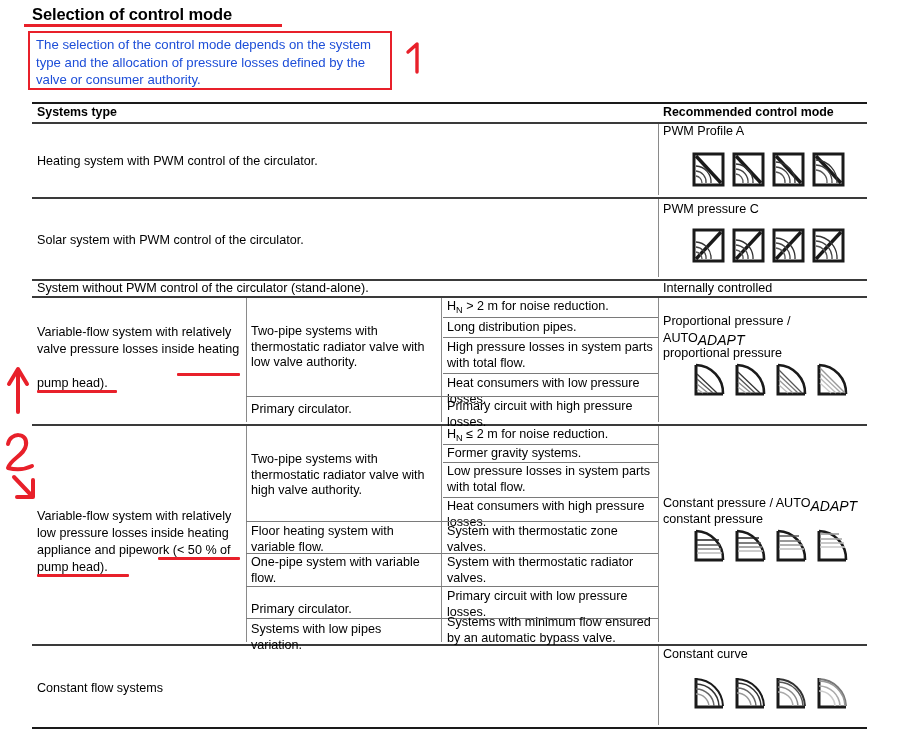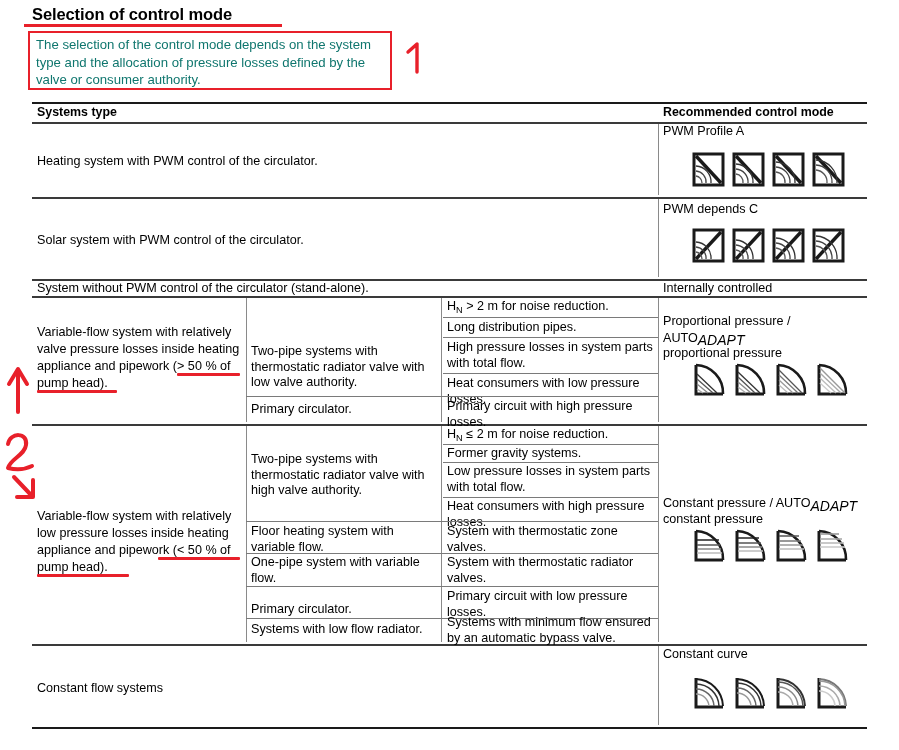--- a/index.html
+++ b/index.html
@@ -50,21 +50,21 @@
     box-sizing: border-box;
     background: #ffffff;
   }
   #intro-text {
     position: absolute;
     left: 6px;
     top: 3px;
     width: 350px;
     font-size: 13.2px;
     line-height: 17.6px;
-    color: #0f766e;
+    color: #1d4ed8;
   }
   #annot-one {
     position: absolute;
     left: 404px;
     top: 41px;
     width: 30px;
     height: 34px;
   }
 
   
@@ -203,21 +203,21 @@
   <svg width="33" height="35" viewBox="0 0 33 35">
     <rect x="2" y="2" width="29" height="31" fill="none" stroke="#1a1a1a" stroke-width="3"></rect>
     <line x1="4" y1="4" x2="29" y2="31" stroke="#1a1a1a" stroke-width="3.4"></line>
     <path d="M4 8 A22 22 0 0 1 25 31" fill="none" stroke="#333" stroke-width="1.3"></path>
     <path d="M4 13 A17 17 0 0 1 20 31" fill="none" stroke="#444" stroke-width="1.3"></path>
     <path d="M4 18 A12 12 0 0 1 15 31" fill="none" stroke="#555" stroke-width="1.3"></path>
   </svg>
 </div>
 
 <div class="cell" style="left:37px; top:233px; width:600px;">Solar system with PWM control of the circulator.</div>
-<div class="cell mode-label" style="left:663px; top:202px;">PWM depends C</div>
+<div class="cell mode-label" style="left:663px; top:202px;">PWM pressure C</div>
 
 <div class="icon-row" style="left:692px; top:228px;">
   <svg width="33" height="35" viewBox="0 0 33 35">
     <rect x="2" y="2" width="29" height="31" fill="none" stroke="#1a1a1a" stroke-width="3"></rect>
     <line x1="4" y1="31" x2="29" y2="4" stroke="#1a1a1a" stroke-width="3.4"></line>
     <path d="M4 14 A16 16 0 0 1 19 31" fill="none" stroke="#333" stroke-width="1.3"></path>
     <path d="M4 19 A11 11 0 0 1 14 31" fill="none" stroke="#444" stroke-width="1.3"></path>
     <path d="M4 24 A7 7 0 0 1 10 31" fill="none" stroke="#555" stroke-width="1.3"></path>
   </svg>
   <svg width="33" height="35" viewBox="0 0 33 35">
@@ -242,32 +242,32 @@
     <path d="M4 18 A12 12 0 0 1 15 31" fill="none" stroke="#555" stroke-width="1.3"></path>
   </svg>
 </div>
 
 <div class="cell" style="left:37px; top:281px; width:600px;">System without PWM control of the circulator (stand-alone).</div>
 <div class="cell mode-label" style="left:663px; top:281px;">Internally controlled</div>
 
 <div class="cell" style="left:37px; top:324px; width:205px; line-height:17px;">
   <span>Variable-flow system with relatively</span><br>
   <span>valve pressure losses inside heating</span><br>
-  <span>appliance and pipework (&gt; 50 % of</span><br>
+  <br>
   <span>pump head).</span>
 </div>
 <div class="red-underline" style="left:177px; top:373px; width:63px;"></div>
 <div class="red-underline" style="left:37px; top:390px; width:80px;"></div>
 
 <svg class="annot-svg" style="left:4px; top:362px;" width="28" height="52" viewBox="0 0 28 52">
   <path d="M14 50 L14 12" fill="none" stroke="#e8202a" stroke-width="4" stroke-linecap="round"></path>
   <path d="M5 22 L14 7 L23 22" fill="none" stroke="#e8202a" stroke-width="4" stroke-linecap="round" stroke-linejoin="round"></path>
 </svg>
 
-<div class="cell" style="left:251px; top:324px; width:184px;margin-top:20px;">Two-pipe systems with thermostatic radiator valve with low valve authority.</div>
+<div class="cell" style="left:251px; top:324px; width:184px;">Two-pipe systems with thermostatic radiator valve with low valve authority.</div>
 <div class="cell" style="left:251px; top:402px; width:184px;">Primary circulator.</div>
 <div class="hrule thin" style="left:246px; top:396px; width:212px;"></div>
 
 <div class="cell" style="left:447px; top:299px; width:210px;">
   <span>H</span><sub>N</sub><span> &gt; 2 m for noise reduction.</span>
 </div>
 <div class="hrule thin" style="left:443px; top:317px; width:215px;"></div>
 <div class="cell" style="left:447px; top:320px; width:210px;">Long distribution pipes.</div>
 <div class="hrule thin" style="left:443px; top:337px; width:215px;"></div>
 <div class="cell" style="left:447px; top:340px; width:210px;">High pressure losses in system parts with total flow.</div>
@@ -332,21 +332,21 @@
 </svg>
 
 <div class="cell" style="left:251px; top:452px; width:184px;">Two-pipe systems with thermostatic radiator valve with high valve authority.</div>
 <div class="hrule thin" style="left:246px; top:521px; width:212px;"></div>
 <div class="cell" style="left:251px; top:524px; width:184px;">Floor heating system with variable flow.</div>
 <div class="hrule thin" style="left:246px; top:553px; width:212px;"></div>
 <div class="cell" style="left:251px; top:555px; width:184px;">One-pipe system with variable flow.</div>
 <div class="hrule thin" style="left:246px; top:586px; width:212px;"></div>
 <div class="cell" style="left:251px; top:602px; width:184px;">Primary circulator.</div>
 <div class="hrule thin" style="left:246px; top:618px; width:212px;"></div>
-<div class="cell" style="left:251px; top:622px; width:184px;">Systems with low flow radiator.</div>
+<div class="cell" style="left:251px; top:622px; width:184px;">Systems with low pipes variation.</div>
 
 <div class="cell" style="left:447px; top:427px; width:212px;">
   <span>H</span><sub>N</sub><span> ≤  2 m for noise reduction.</span>
 </div>
 <div class="hrule thin" style="left:443px; top:444px; width:215px;"></div>
 <div class="cell" style="left:447px; top:446px; width:212px;">Former gravity systems.</div>
 <div class="hrule thin" style="left:443px; top:462px; width:215px;"></div>
 <div class="cell" style="left:447px; top:464px; width:212px;">Low pressure losses in system parts with total flow.</div>
 <div class="hrule thin" style="left:443px; top:497px; width:215px;"></div>
 <div class="cell" style="left:447px; top:499px; width:212px;">Heat consumers with high pressure losses.</div>

